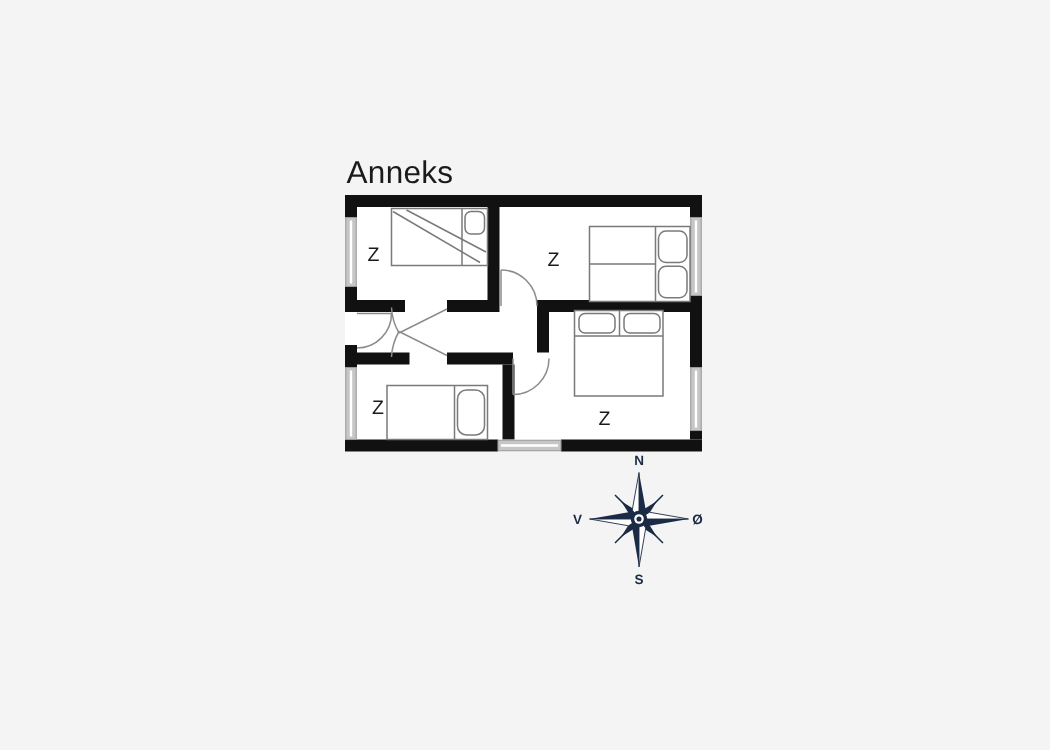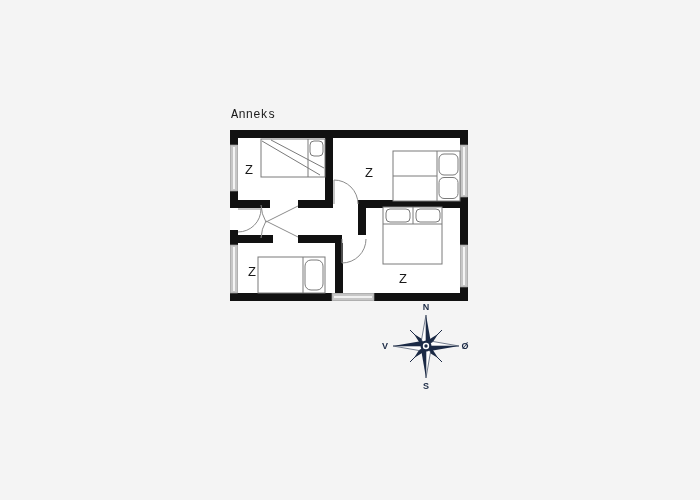--- a/index.html
+++ b/index.html
@@ -4,22 +4,22 @@
 <style>
   :root{
     --c-background:#f4f4f4; --c-wall:#111111; --c-room-fill:#ffffff;
     --c-window:#c6c6c6; --c-door-line:#8c8c8c; --c-bed-line:#7a7a7a;
     --c-compass:#1b2a45; --c-text:#1a1a1a;
   }
   html,body{margin:0;padding:0;}
   body{width:700px;height:500px;background:var(--c-background);
        font-family:"Liberation Sans",sans-serif;overflow:hidden;}
   .stage{position:relative;width:700px;height:500px;}
-  .plan-title{position:absolute;left:231px;top:106px;font-size:12px;
-      line-height:19px;color:var(--c-text);letter-spacing:0.2px;font-family:Liberation Mono, monospace;}
+  .plan-title{position:absolute;left:231px;top:106px;font-size:21px;
+      line-height:19px;color:var(--c-text);letter-spacing:0.2px;}
   svg{position:absolute;left:0;top:0;}
   .roombg{fill:var(--c-room-fill);}
   .wall{fill:var(--c-wall);}
   .win{fill:var(--c-window);stroke:#9a9a9a;stroke-width:0.7;}
   .winline{stroke:#ffffff;stroke-width:1.6;fill:none;}
   .thin{stroke:var(--c-door-line);stroke-width:1;fill:none;}
   .bed{fill:#ffffff;stroke:var(--c-bed-line);stroke-width:1;}
   .bedline{stroke:var(--c-bed-line);stroke-width:1;fill:none;}
   .zlab{fill:var(--c-text);font-size:13px;text-anchor:middle;
         font-family:"Liberation Sans",sans-serif;}

